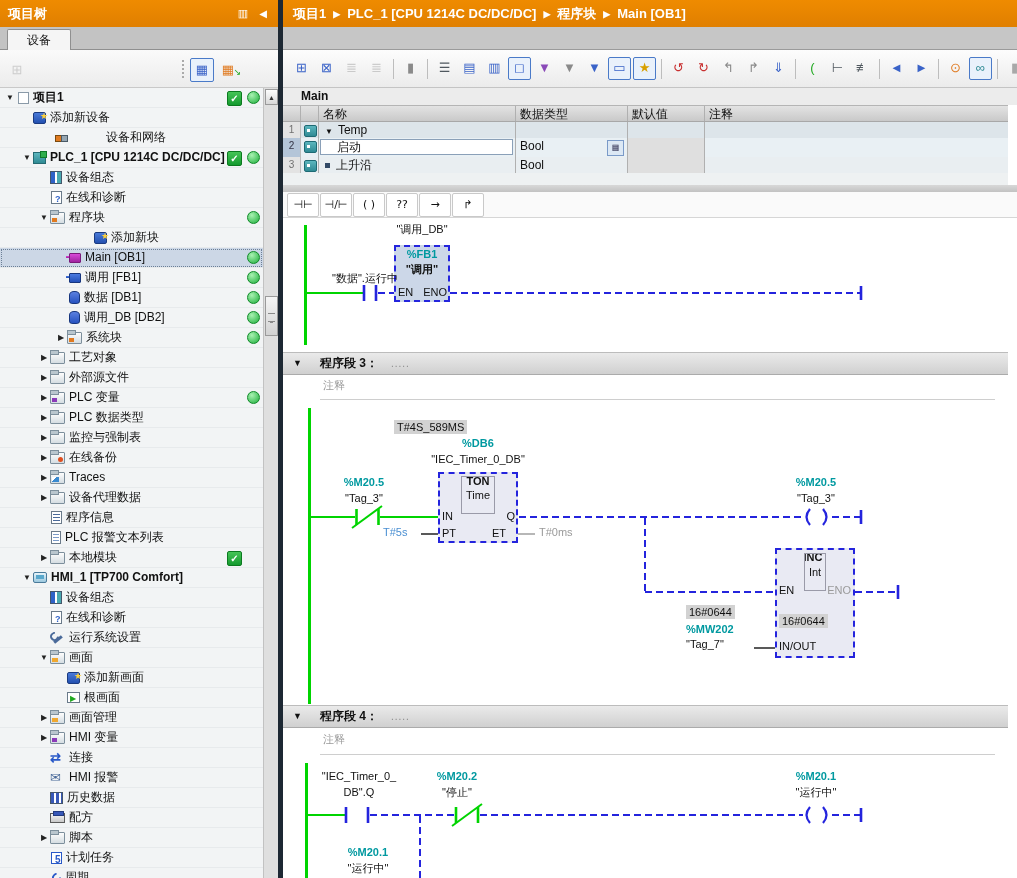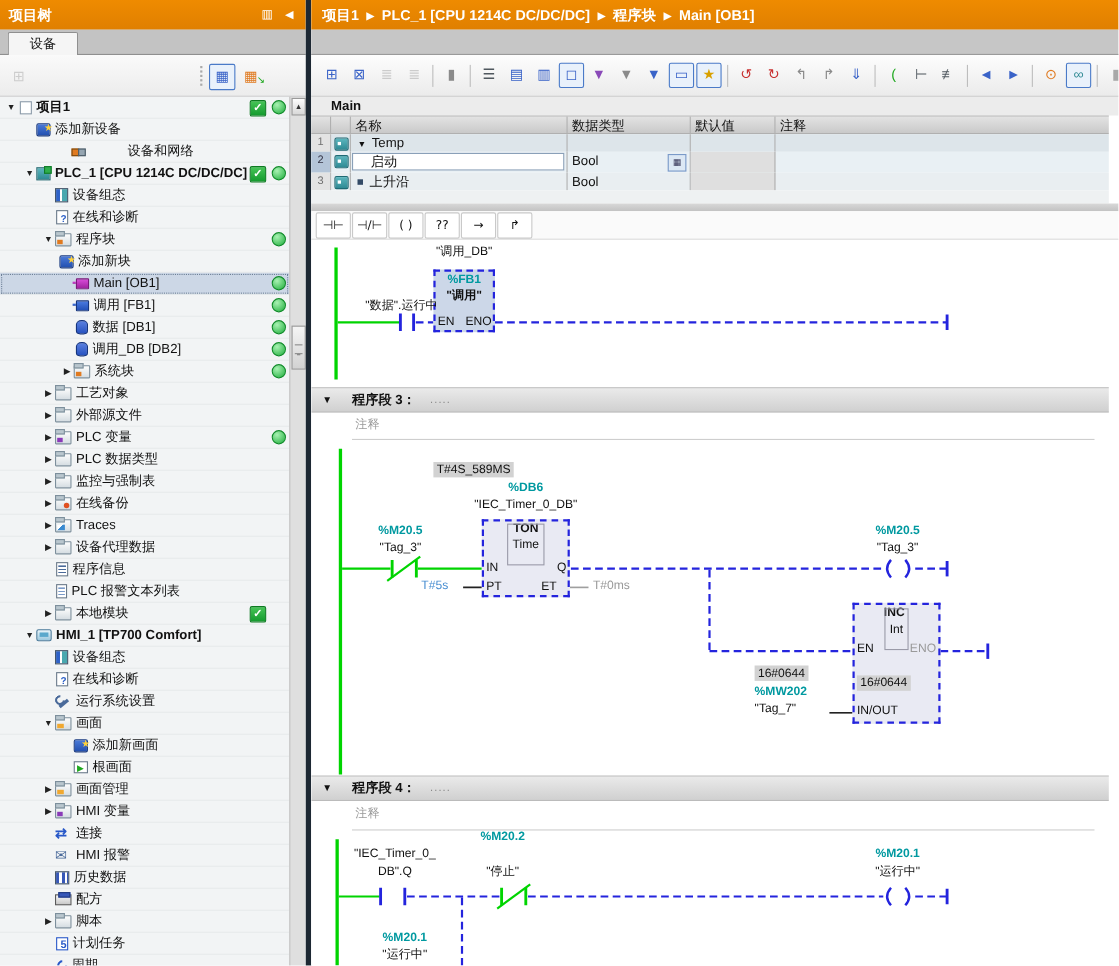--- a/index.html
+++ b/index.html
@@ -172,21 +172,21 @@
           <span class="tico ti-project-doc"></span>
           <span class="tlabel">项目1</span>
           <span class="chk">✓</span>
           <span class="cir"></span>
         </div>
         <div class="trow" style="padding-left: 21px;">
           <span class="arr"></span>
           <span class="tico ti-add-new"></span>
           <span class="tlabel">添加新设备</span>
         </div>
-        <div class="trow" style="padding-left: 21px; gap: 32px;">
+        <div class="trow" style="padding-left: 11px; gap: 32px;">
           <span class="arr"></span>
           <span class="tico ti-devices-networks"></span>
           <span class="tlabel">设备和网络</span>
         </div>
         <div class="trow bold" style="padding-left: 21px;">
           <span class="arr">▼</span>
           <span class="tico ti-plc"></span>
           <span class="tlabel">PLC_1 [CPU 1214C DC/DC/DC]</span>
           <span class="chk">✓</span>
           <span class="cir"></span>
@@ -200,21 +200,21 @@
           <span class="arr"></span>
           <span class="tico ti-online-diag"></span>
           <span class="tlabel">在线和诊断</span>
         </div>
         <div class="trow" style="padding-left: 38px;">
           <span class="arr">▼</span>
           <span class="tico ti-folder-program"></span>
           <span class="tlabel">程序块</span>
           <span class="cir"></span>
         </div>
-        <div class="trow" style="padding-left: 42px;">
+        <div class="trow" style="padding-left: 82px;">
           <span class="arr"></span>
           <span class="tico ti-add-new"></span>
           <span class="tlabel">添加新块</span>
         </div>
         <div class="trow sel" style="padding-left: 55px;">
           <span class="arr"></span>
           <span class="tico ti-ob-block"></span>
           <span class="tlabel">Main [OB1]</span>
           <span class="cir"></span>
         </div>
@@ -572,21 +572,21 @@
           <line x1="169" y1="98" x2="199" y2="76" class="w-on" stroke-width="2"></line>
           <line x1="197" y1="87" x2="520" y2="87" class="w-off dash" stroke-width="2"></line>
           <path d="M527,79 q-7,8 0,16" fill="none" class="w-off" stroke-width="2.2"></path>
           <path d="M540,79 q7,8 0,16" fill="none" class="w-off" stroke-width="2.2"></path>
           <line x1="549" y1="87" x2="578" y2="87" class="w-off dash" stroke-width="2"></line>
           <line x1="578" y1="80" x2="578" y2="94" class="w-off" stroke-width="2.6"></line>
           <line x1="137" y1="88" x2="137" y2="150" class="w-off dash" stroke-width="2"></line>
         </svg>
         <span class="lbl" style="left:20px;top:41px;width:112px">"IEC_Timer_0_</span>
         <span class="lbl" style="left:20px;top:57px;width:112px">DB".Q</span>
-        <span class="lbl addr" style="left:141px;top:26px;width:66px">%M20.2</span>
+        <span class="lbl addr" style="left:141px;top:41px;width:66px">%M20.2</span>
         <span class="lbl" style="left:141px;top:57px;width:66px">"停止"</span>
         <span class="lbl addr" style="left:500px;top:41px;width:66px">%M20.1</span>
         <span class="lbl" style="left:500px;top:57px;width:66px">"运行中"</span>
         <span class="lbl addr" style="left:55px;top:117px;width:60px">%M20.1</span>
         <span class="lbl" style="left:52px;top:133px;width:66px">"运行中"</span>
       </div>
     </div>
   </main>
 </div>
 

